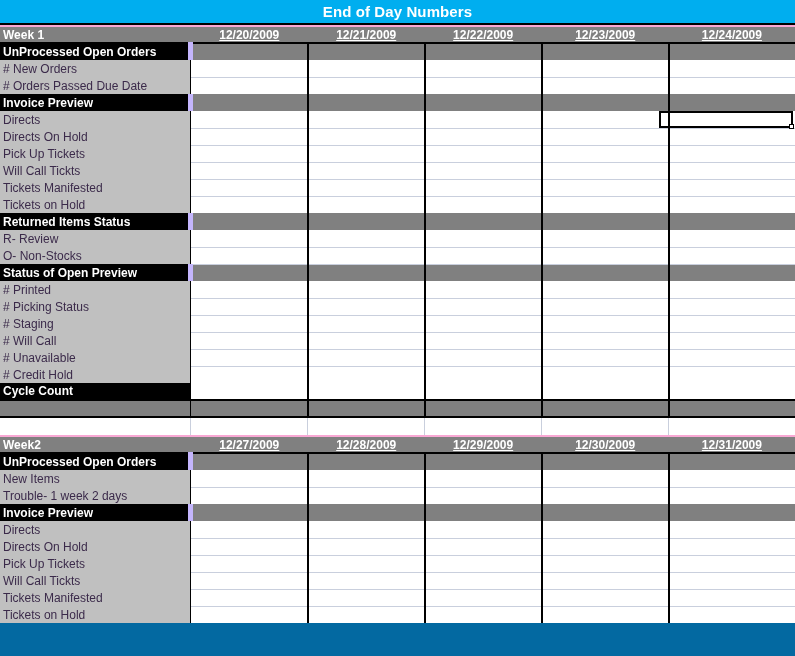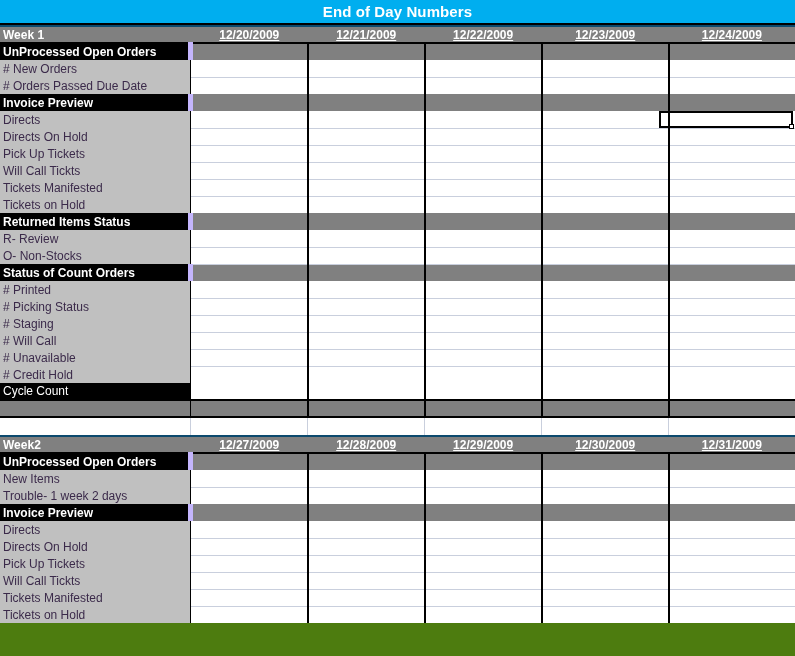--- a/index.html
+++ b/index.html
@@ -11,21 +11,21 @@
     width: 795px;
     height: 656px;
     overflow: hidden;
     font-family: "Liberation Sans", sans-serif;
   }
 
   #sheet {
     width: 795px;
     height: 656px;
     position: relative;
-    background: #4d7c0f;
+    background: #0369a1;
   }
 
   
   .title-bar {
     height: 25px;
     background: #00AEEF;
     color: #ffffff;
     font-size: 15px;
     font-weight: bold;
     display: flex;
@@ -53,21 +53,21 @@
 
   
   col.c-label { width: 186px; }
   col.c-day   { width: 114px; }
   col.c-day4  { width: 124px; }
   col.c-day5  { width: 123px; }
 
   
   .wk-row td {
     background: #808080;
-    border-top: 2px solid #0c4a6e;
+    border-top: 2px solid #f9a8d4;
     border-bottom: 2px solid #000000;
     height: 18px;
   }
   .wk-name {
     color: #ffffff;
     font-weight: bold;
     font-size: 12px;
     padding-left: 3px !important;
     text-align: left;
   }
@@ -112,21 +112,21 @@
     border-left: 2px solid #000000;
     border-bottom: 1px solid #C9CFDD;
   }
   .dat-row td.cell.first { border-left: 0; }
   .dat-row.nobot td.cell { border-bottom: 0; }
 
   
   .cyc-row td.lbl {
     background: #000000;
     color: #ffffff;
-    font-weight: normal;
+    font-weight: bold;
     font-size: 12px;
     padding-left: 3px !important;
     border-right: 1px solid #000000;
   }
   .cyc-row td.cell {
     background: #ffffff;
     border-left: 2px solid #000000;
     border-bottom: 0;
   }
   .cyc-row td.cell.first { border-left: 0; }
@@ -303,21 +303,21 @@
           </tr>
           <tr class="dat-row">
             <td class="lbl">O- Non-Stocks</td>
             <td class="cell first"></td>
             <td class="cell"></td>
             <td class="cell"></td>
             <td class="cell"></td>
             <td class="cell"></td>
           </tr>
           <tr class="sec-row">
-            <td class="lbl">Status of Count Orders</td>
+            <td class="lbl">Status of Open Preview</td>
             <td class="cell first"></td>
             <td class="cell"></td>
             <td class="cell"></td>
             <td class="cell"></td>
             <td class="cell"></td>
           </tr>
           <tr class="dat-row">
             <td class="lbl"># Printed</td>
             <td class="cell first"></td>
             <td class="cell"></td>

